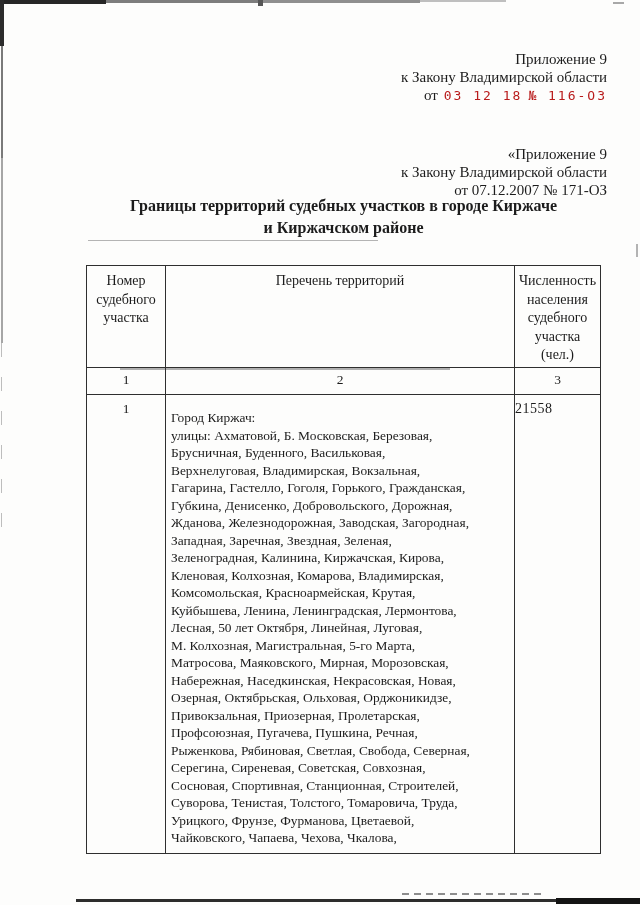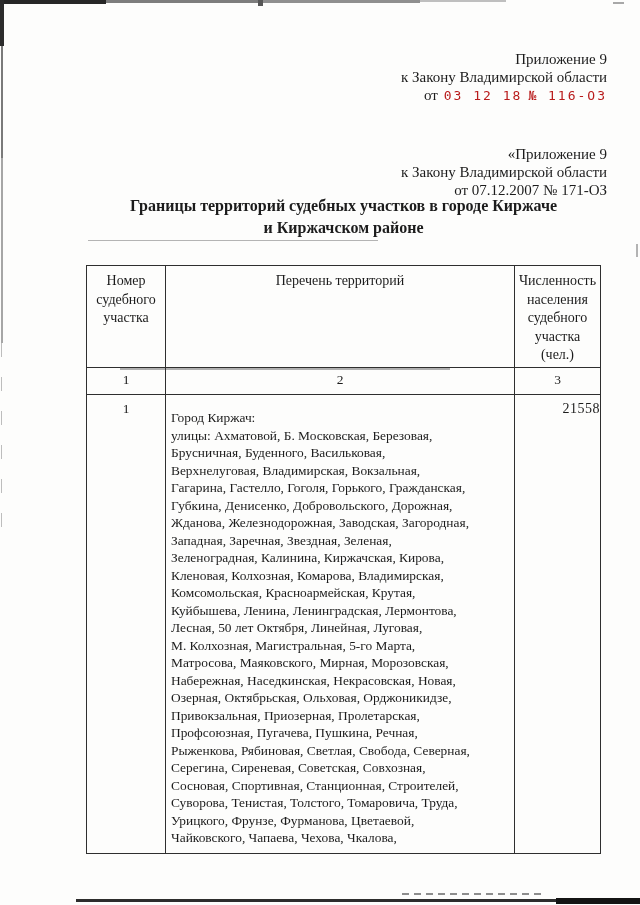--- a/index.html
+++ b/index.html
@@ -53,21 +53,21 @@
   .trow-body{flex:1;}
   .cell{box-sizing:border-box;}
   .c1{width:79px;border-right:1px solid #2f2f2f;}
   .c2{width:349px;border-right:1px solid #2f2f2f;}
   .c3{flex:1;}
   .hdr{
     text-align:center;padding-top:6px;font-size:14px;line-height:18.5px;white-space:pre-line;
   }
   .colnum{text-align:center;padding-top:4px;font-size:13.5px;}
   .body-num{text-align:center;padding-top:6px;font-size:13.5px;}
-  .body-pop{text-align:right;padding-top:6px;font-size:14px;letter-spacing:0.5px;}
+  .body-pop{text-align:left;padding-top:6px;font-size:14px;letter-spacing:0.5px;}
   .terr{padding:14px 2px 0 5px;}
   .tline{white-space:nowrap;font-size:13.4px;line-height:17.5px;}
 </style>
 </head>
 <body>
 
 <div class="page">
 
   <div class="art art-top-1"></div>
   <div class="art art-top-2"></div>

